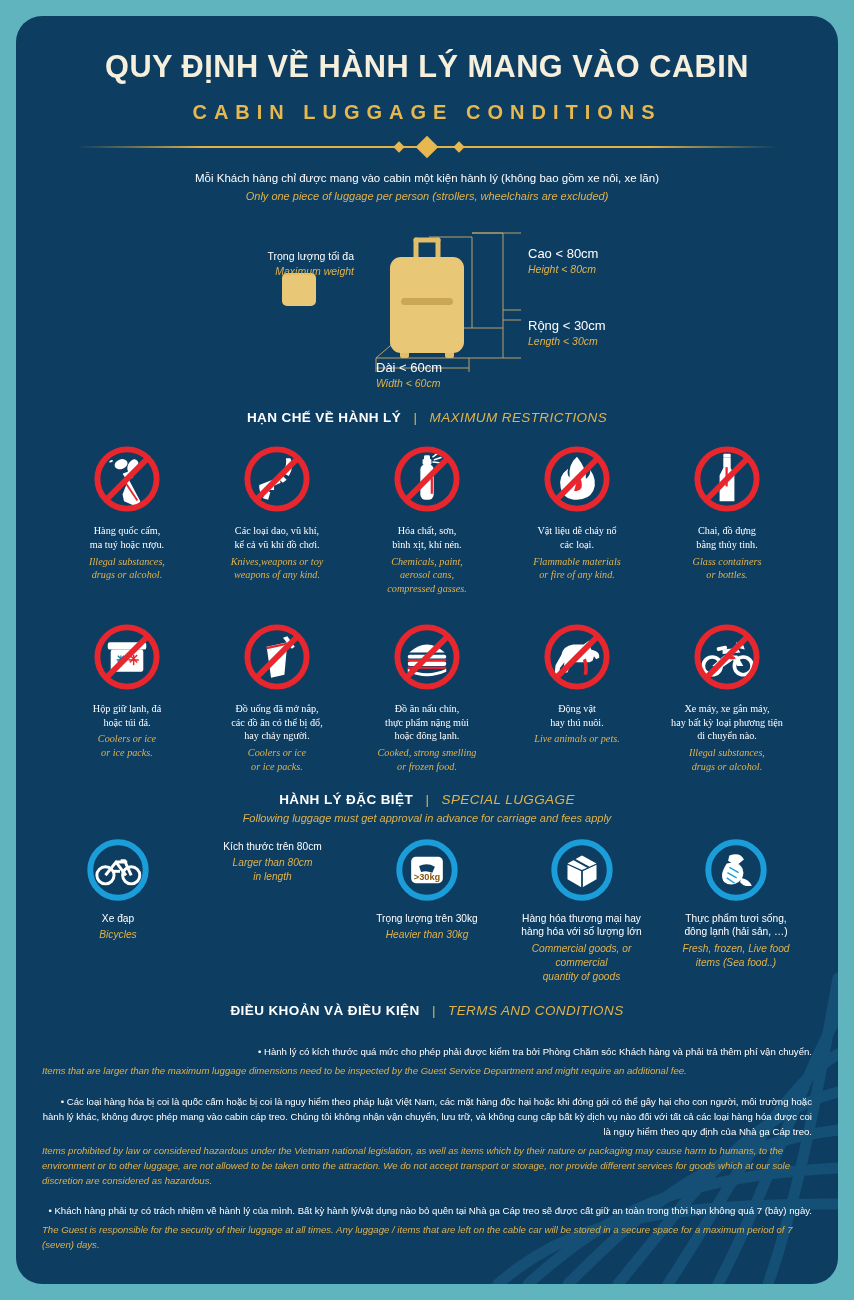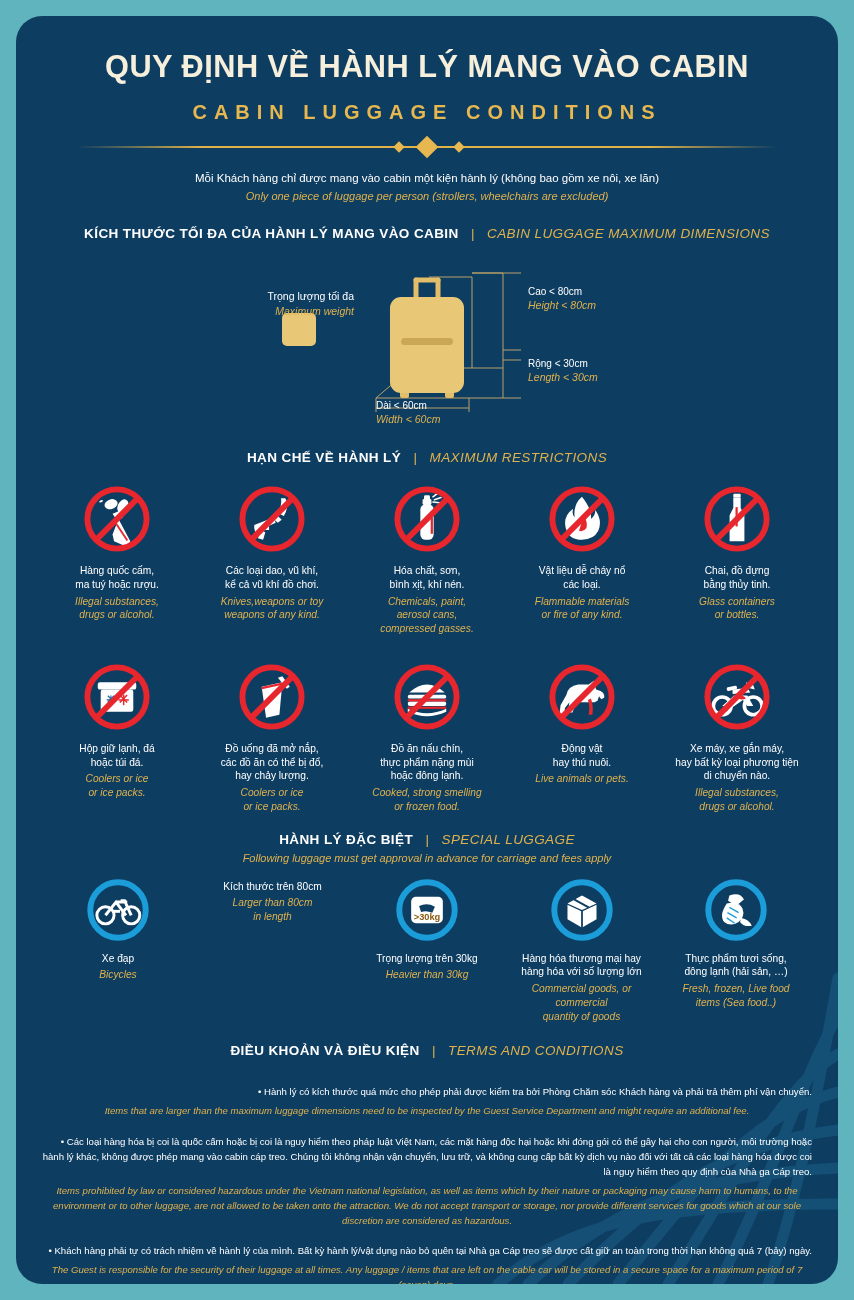--- a/index.html
+++ b/index.html
@@ -67,39 +67,39 @@
   .sec-head .bar { color: #e0b24c; font-size: 13.5px; padding: 0 8px; }
   .sec-head .en { color: #e0b24c; font-size: 13.5px; font-style: italic; letter-spacing: .4px; }
 
   
   .case-block { position: relative; height: 176px; margin-top: 8px; }
   .weight-label { position: absolute; left: 258px; top: 290px; }
   .wl-vn { color: #ffffff; font-size: 10.5px; text-align: right; }
   .wl-en { color: #e0b24c; font-size: 10.5px; font-style: italic; text-align: right; margin-top: 3px; }
 
   .dim-text { position: absolute; }
-  .dim-vn { color: #ffffff; font-size: 10px; }
+  .dim-vn { color: #ffffff; font-size: 13px; }
   .dim-en { color: #e0b24c; font-size: 10.5px; font-style: italic; margin-top: 2px; }
 
   
-  .grid5 { display: flex; justify-content: space-between; padding: 0 26px; margin-top: 14px; }
+  .grid5 { display: flex; justify-content: center; padding: 0 26px; margin-top: 14px; font-family: Liberation Serif, serif; }
   .cell { width: 150px; text-align: center; }
   .cell .art { height: 78px; display: flex; align-items: center; justify-content: center; }
   .cap-vn { color: #ffffff; font-size: 10.2px; line-height: 1.35; margin-top: 6px; }
   .cap-en { color: #e0b24c; font-size: 10.2px; font-style: italic; line-height: 1.35; margin-top: 3px; }
 
   
   .grid5b { display: flex; justify-content: space-between; padding: 0 26px; margin-top: 10px; }
   .cellb { width: 152px; text-align: center; }
   .cellb .art { height: 72px; display: flex; align-items: center; justify-content: center; }
 
   
   .terms { padding: 10px 26px 0 26px; position: relative; z-index: 2; }
   .t-vn { color: #ffffff; font-size: 9.6px; line-height: 1.55; margin-top: 16px; text-align: right; }
-  .t-en { color: #e0b24c; font-size: 9.6px; font-style: italic; line-height: 1.55; margin-top: 4px; text-align: center; }
+  .t-en { color: #e0b24c; font-size: 9.6px; font-style: italic; line-height: 1.55; margin-top: 4px; }
 </style>
 </head>
 <body>
 
 <div id="poster">
   <div class="frame">
 
     <svg class="waves" viewBox="0 0 420 330" preserveAspectRatio="none">
       <g fill="none" stroke="#1b5f86" stroke-width="11" stroke-linecap="round">
         <path d="M80,330 C150,270 230,250 420,250"></path>
@@ -118,25 +118,20 @@
     <div class="divider">
       <div class="line"></div>
       <div class="dia sm1"></div>
       <div class="dia big"></div>
       <div class="dia sm2"></div>
     </div>
 
     <div class="sub-vn">Mỗi Khách hàng chỉ được mang vào cabin một kiện hành lý (không bao gồm xe nôi, xe lăn)</div>
     <div class="sub-en">Only one piece of luggage per person (strollers, wheelchairs are excluded)</div>
 
-    <div class="sec-head">
-      <span class="vn">KÍCH THƯỚC TỐI ĐA CỦA HÀNH LÝ MANG VÀO CABIN</span>
-      <span class="bar">|</span>
-      <span class="en">CABIN LUGGAGE MAXIMUM DIMENSIONS</span>
-    </div>
 
     <div class="case-block">
       <svg width="822" height="180" viewBox="0 0 822 180" style="position:absolute;left:0;top:0;">
 
         <g stroke="#b8a06a" stroke-width="1" fill="none">
           <path d="M360,148 L395,118 L487,118 L487,148 Z"></path>
           <path d="M413,27 L456,27 L456,118"></path>
           <path d="M487,118 L487,23 L456,23"></path>
           <path d="M487,23 L456,23"></path>
         </g>
@@ -332,21 +327,21 @@
               <path d="M36,36 l28,-6 -4,44 -18,4 Z"></path>
               <path d="M58,24 l6,-2 10,14 -4,3 Z"></path>
             </g>
             <path d="M36,38 l28,-6" stroke="#e8262d" stroke-width="3" fill="none"></path>
             <circle cx="50" cy="50" r="40" fill="none" stroke="#e8262d" stroke-width="8"></circle>
             <line x1="22" y1="78" x2="78" y2="22" stroke="#e8262d" stroke-width="8"></line>
           </svg>
         </div>
         <div class="cap-vn" style="white-space:pre-line">Đồ uống đã mở nắp,
 các đồ ăn có thể bị đổ,
-hay chảy lượng.</div>
+hay chảy người.</div>
         <div class="cap-en" style="white-space:pre-line">Coolers or ice
 or ice packs.</div>
       </div>
 
       <div class="cell">
         <div class="art">
           <svg width="74" height="74" viewBox="0 0 100 100">
             <g fill="#fff">
               <path d="M26,44 q24,-22 48,0 Z"></path>
               <rect x="24" y="47" width="52" height="5" rx="2.5"></rect>

